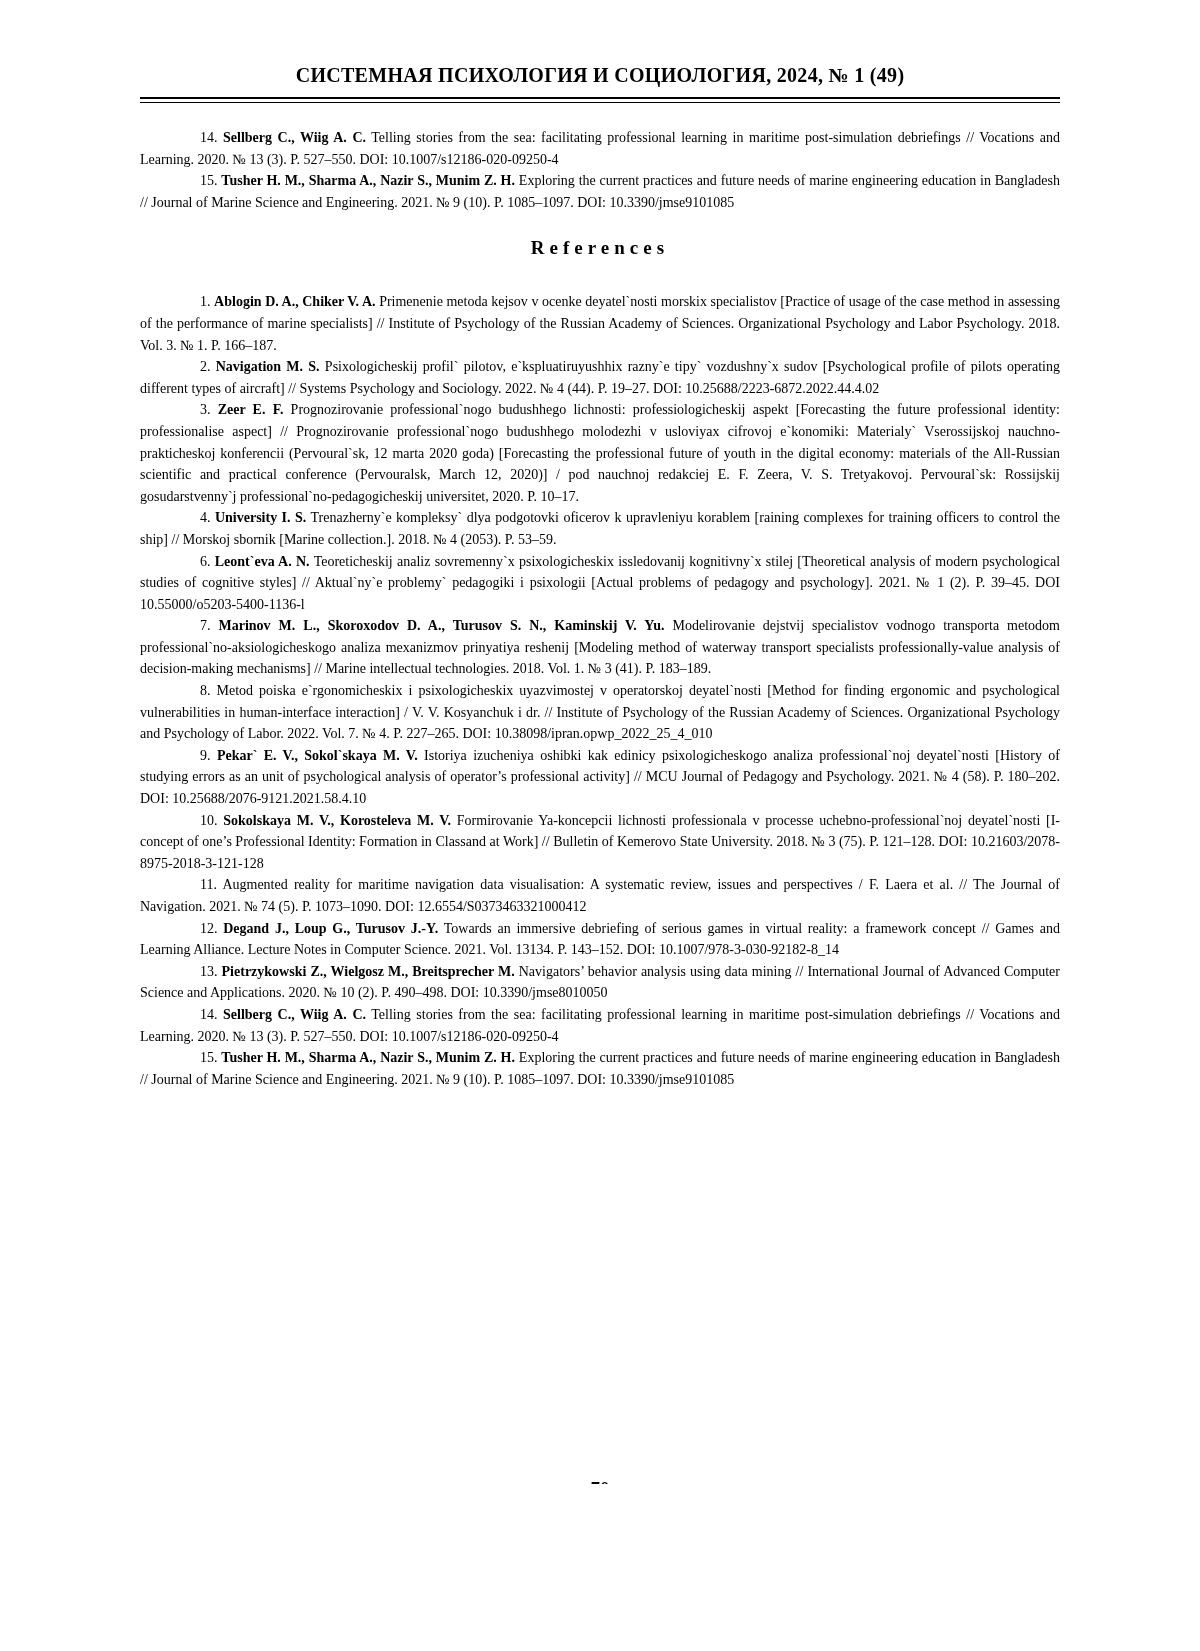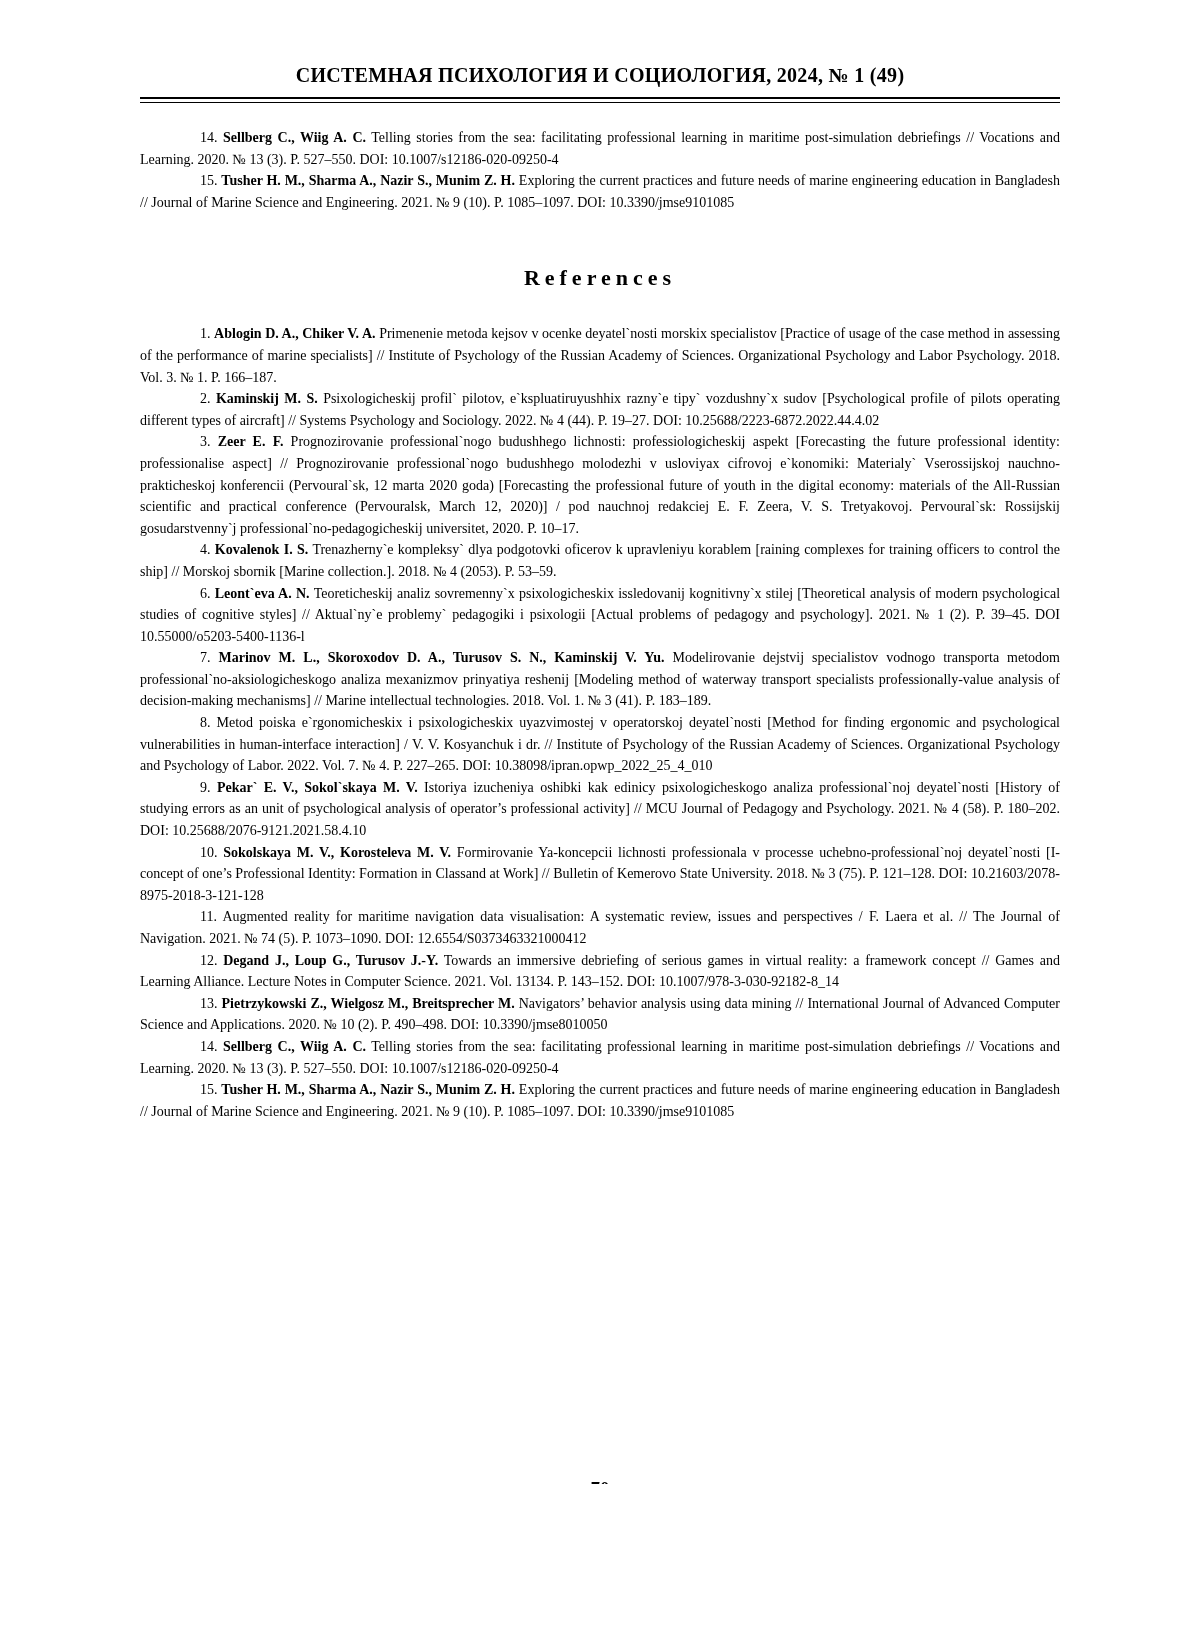--- a/index.html
+++ b/index.html
@@ -37,24 +37,24 @@
     text-align: justify;
     text-indent: 30px;
   }
   .ref-num {
     display: inline-block;
     min-width: 34px;
     text-align: right;
   }
   .references-heading {
     text-align: center;
-    font-size: 22px;
+    font-size: 19px;
     font-weight: bold;
     letter-spacing: 5px;
-    margin: 52px 0 32px 0;
+    margin: 24px 0 32px 0;
   }
   .page-number {
     position: absolute;
     top: 1478px;
     left: 0;
     width: 100%;
     text-align: center;
     font-size: 19px;
     font-weight: bold;
   }
@@ -76,25 +76,25 @@
 
         <p class="ref-entry"><span class="ref-num">15.</span> <b class="ref-authors">Tusher H. M., Sharma A., Nazir S., Munim Z. H.</b> <span class="ref-text">Exploring the current practices and future needs of marine engineering education in Bangladesh // Journal of Marine Science and Engineering. 2021. № 9 (10). P. 1085–1097. DOI: 10.3390/jmse9101085</span></p>
       </section>
 
     <h2 class="references-heading">References</h2>
 
     <section class="ref-list">
 
         <p class="ref-entry"><span class="ref-num">1.</span> <b class="ref-authors">Ablogin D. A., Chiker V. A.</b> <span class="ref-text">Primenenie metoda kejsov v ocenke deyatel`nosti morskix specialistov [Practice of usage of the case method in assessing of the performance of marine specialists] // Institute of Psychology of the Russian Academy of Sciences. Organizational Psychology and Labor Psychology. 2018. Vol. 3. № 1. P. 166–187.</span></p>
 
-        <p class="ref-entry"><span class="ref-num">2.</span> <b class="ref-authors">Kaminskij M. S.</b> <span class="ref-text">Psixologicheskij profil` pilotov, e`kspluatiruyushhix razny`e tipy` vozdushny`x sudov [Psychological profile of pilots operating different types of aircraft] // Systems Psychology and Sociology. 2022. № 4 (44). P. 19–27. DOI: 10.25688/2223-6872.2022.44.4.02</span></p>
+        <p class="ref-entry"><span class="ref-num">2.</span> <b class="ref-authors">Navigation M. S.</b> <span class="ref-text">Psixologicheskij profil` pilotov, e`kspluatiruyushhix razny`e tipy` vozdushny`x sudov [Psychological profile of pilots operating different types of aircraft] // Systems Psychology and Sociology. 2022. № 4 (44). P. 19–27. DOI: 10.25688/2223-6872.2022.44.4.02</span></p>
 
         <p class="ref-entry"><span class="ref-num">3.</span> <b class="ref-authors">Zeer E. F.</b> <span class="ref-text">Prognozirovanie professional`nogo budushhego lichnosti: professiologicheskij aspekt [Forecasting the future professional identity: professionalise aspect] // Prognozirovanie professional`nogo budushhego molodezhi v usloviyax cifrovoj e`konomiki: Materialy` Vserossijskoj nauchno-prakticheskoj konferencii (Pervoural`sk, 12 marta 2020 goda) [Forecasting the professional future of youth in the digital economy: materials of the All-Russian scientific and practical conference (Pervouralsk, March 12, 2020)] / pod nauchnoj redakciej E. F. Zeera, V. S. Tretyakovoj. Pervoural`sk: Rossijskij gosudarstvenny`j professional`no-pedagogicheskij universitet, 2020. P. 10–17.</span></p>
 
-        <p class="ref-entry"><span class="ref-num">4.</span> <b class="ref-authors">Kovalenok I. S.</b> <span class="ref-text">Trenazherny`e kompleksy` dlya podgotovki oficerov k upravleniyu korablem [raining complexes for training officers to control the ship] // Morskoj sbornik [Marine collection.]. 2018. № 4 (2053). P. 53–59.</span></p>
+        <p class="ref-entry"><span class="ref-num">4.</span> <b class="ref-authors">University I. S.</b> <span class="ref-text">Trenazherny`e kompleksy` dlya podgotovki oficerov k upravleniyu korablem [raining complexes for training officers to control the ship] // Morskoj sbornik [Marine collection.]. 2018. № 4 (2053). P. 53–59.</span></p>
 
 
         <p class="ref-entry"><span class="ref-num">6.</span> <b class="ref-authors">Leont`eva A. N.</b> <span class="ref-text">Teoreticheskij analiz sovremenny`x psixologicheskix issledovanij kognitivny`x stilej [Theoretical analysis of modern psychological studies of cognitive styles] // Aktual`ny`e problemy` pedagogiki i psixologii [Actual problems of pedagogy and psychology]. 2021. № 1 (2). P. 39–45. DOI 10.55000/o5203-5400-1136-l</span></p>
 
         <p class="ref-entry"><span class="ref-num">7.</span> <b class="ref-authors">Marinov M. L., Skoroxodov D. A., Turusov S. N., Kaminskij V. Yu.</b> <span class="ref-text">Modelirovanie dejstvij specialistov vodnogo transporta metodom professional`no-aksiologicheskogo analiza mexanizmov prinyatiya reshenij [Modeling method of waterway transport specialists professionally-value analysis of decision-making mechanisms] // Marine intellectual technologies. 2018. Vol. 1. № 3 (41). P. 183–189.</span></p>
 
         <p class="ref-entry"><span class="ref-num">8.</span> <b class="ref-authors"></b> <span class="ref-text">Metod poiska e`rgonomicheskix i psixologicheskix uyazvimostej v operatorskoj deyatel`nosti [Method for finding ergonomic and psychological vulnerabilities in human-interface interaction] / V. V. Kosyanchuk i dr. // Institute of Psychology of the Russian Academy of Sciences. Organizational Psychology and Psychology of Labor. 2022. Vol. 7. № 4. P. 227–265. DOI: 10.38098/ipran.opwp_2022_25_4_010</span></p>
 
         <p class="ref-entry"><span class="ref-num">9.</span> <b class="ref-authors">Pekar` E. V., Sokol`skaya M. V.</b> <span class="ref-text">Istoriya izucheniya oshibki kak edinicy psixologicheskogo analiza professional`noj deyatel`nosti [History of studying errors as an unit of psychological analysis of operator’s professional activity] // MCU Journal of Pedagogy and Psychology. 2021. № 4 (58). P. 180–202. DOI: 10.25688/2076-9121.2021.58.4.10</span></p>
 

